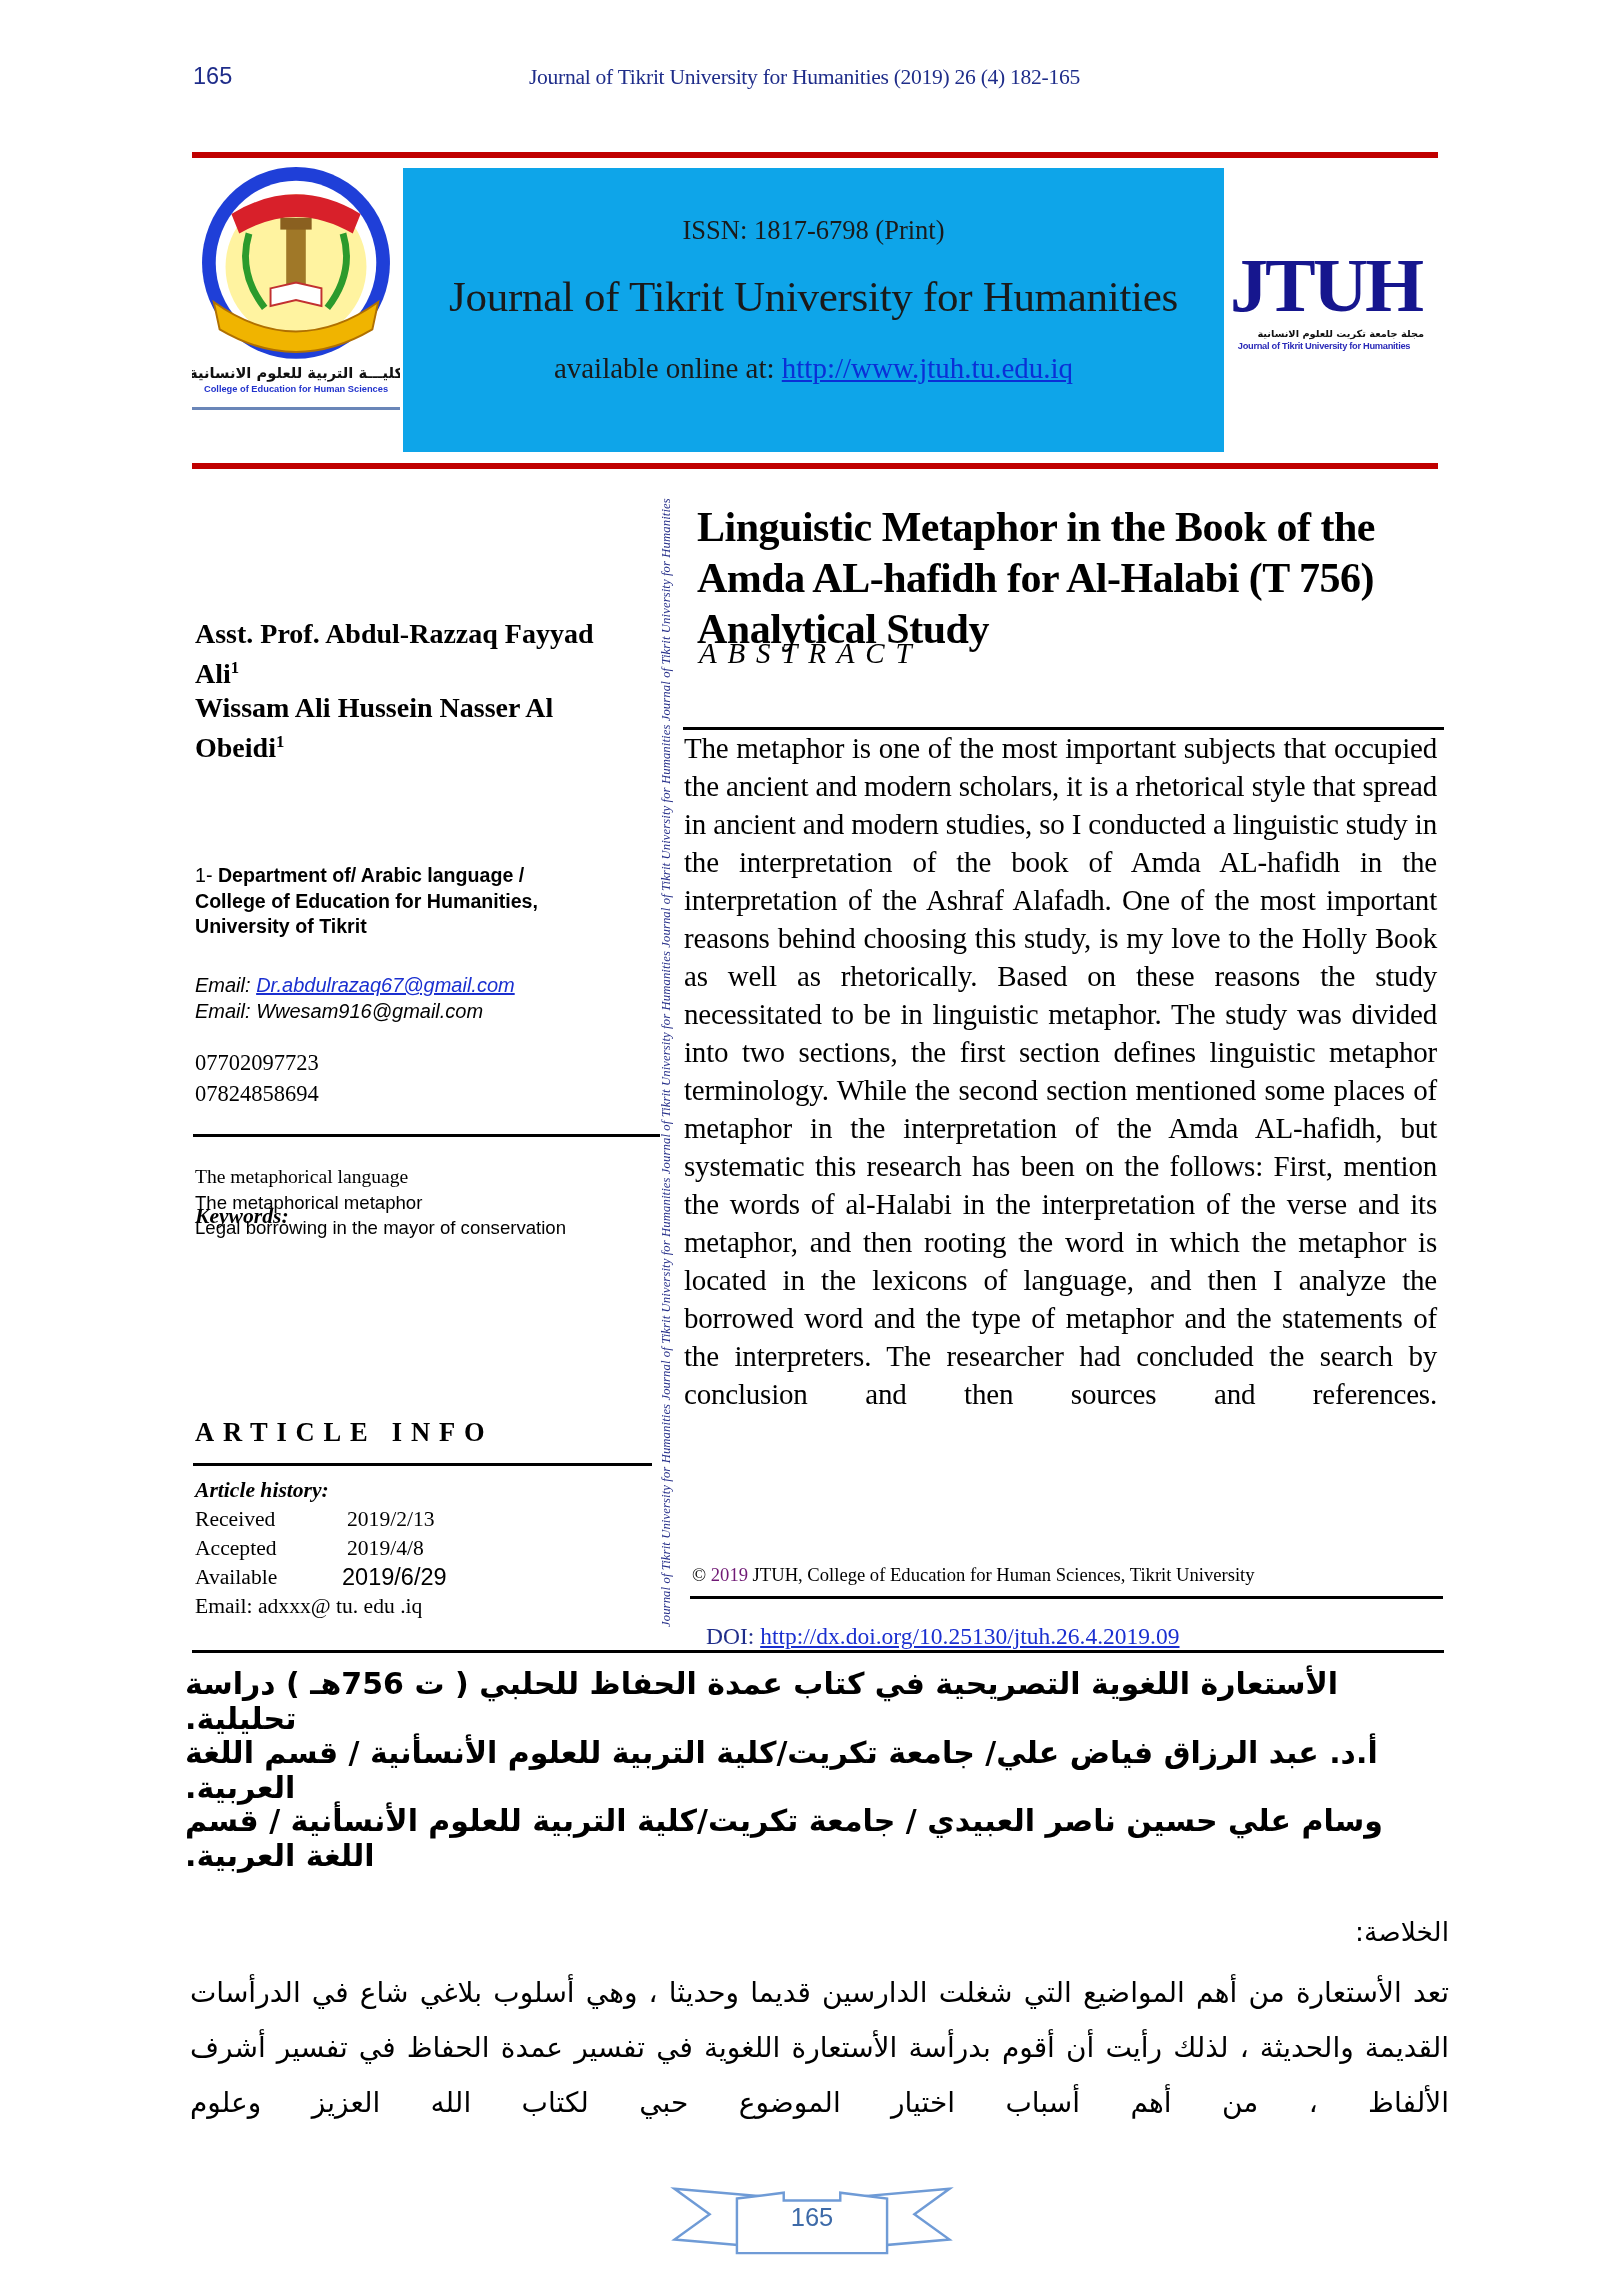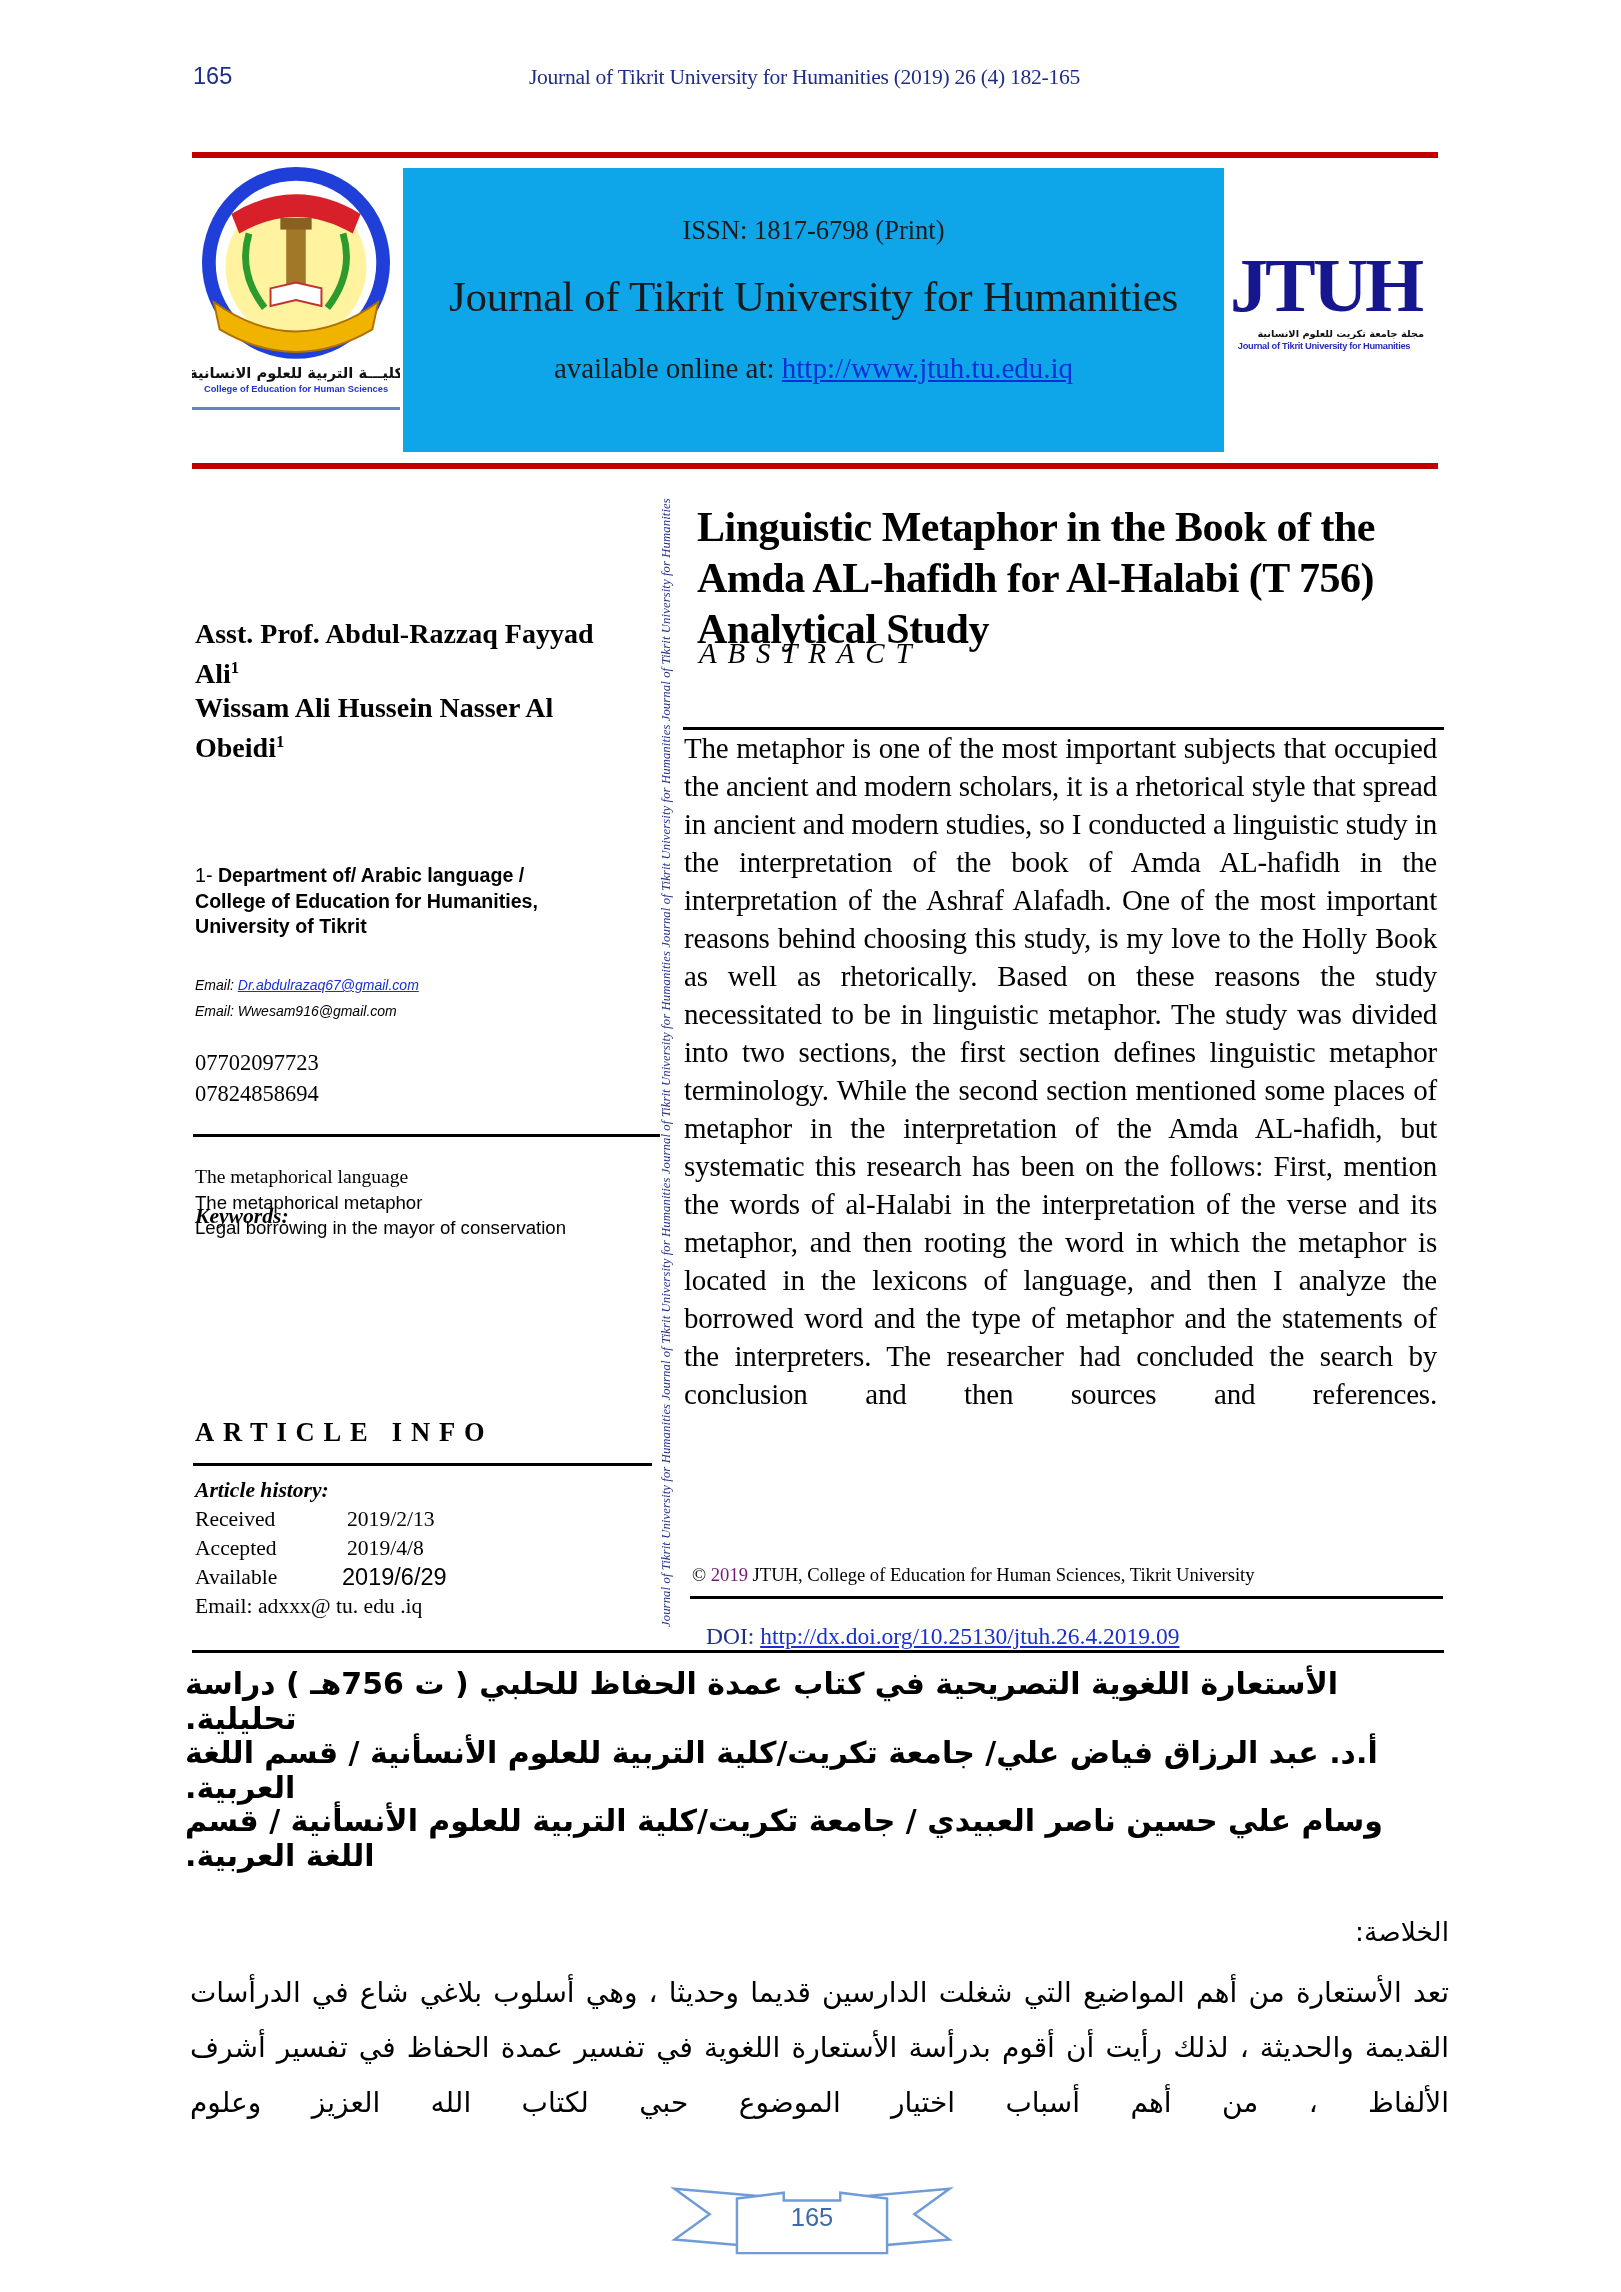--- a/index.html
+++ b/index.html
@@ -26,21 +26,21 @@
   
   .jtuh { left: 1230px; top: 257px; width: 211px; height: 98px; }
   .jtuh-big { position: absolute; left: 0; top: -9.8px; font-family: "Liberation Serif", serif; font-weight: bold; font-size: 76px; color: #16168e; letter-spacing: -2.9px; line-height: 1; }
   .jtuh-ar { position: absolute; left: 27.4px; top: 71px; font-family: "DejaVu Sans", sans-serif; font-size: 9.8px; color: #111; font-weight: bold; direction: rtl; white-space: nowrap; }
   .jtuh-en { position: absolute; left: 7.8px; top: 84px; font-family: "Liberation Sans", sans-serif; font-size: 9.3px; color: #2a2ab8; font-weight: bold; white-space: nowrap; letter-spacing: -0.3px; }
 
   
   .authors { left: 195px; top: 617px; width: 451px; font-weight: bold; font-size: 28px; line-height: 34px; }
   .authors sup { font-size: 16.7px; }
   .affil { left: 195px; top: 863px; width: 451px; font-family: "Liberation Sans", sans-serif; font-weight: bold; font-size: 19.6px; line-height: 25.5px; }
-  .emails { left: 195px; top: 973px; font-family: "Liberation Sans", sans-serif; font-style: italic; font-size: 14px; line-height: 25.5px; }
+  .emails { left: 195px; top: 973px; font-family: "Liberation Sans", sans-serif; font-style: italic; font-size: 20px; line-height: 25.5px; }
   .emails a { color: #1a2fd0; text-decoration: underline; }
   .phones { left: 195px; top: 1047px; font-family: Liberation Serif, serif; font-size: 22.5px; line-height: 31px; }
   .rule-left { left: 193px; width: 467px; height: 2.9px; background: #000; }
   .kw-title { left: 195px; top: 1204px; font-weight: bold; font-style: italic; font-size: 21.6px; }
   .kw-item1 { left: 195px; top: 1166px; font-size: 19.6px; }
   .kw-item2 { left: 195px; top: 1192px; font-family: "Liberation Sans", sans-serif; font-size: 18.6px; }
   .kw-item3 { left: 195px; top: 1217px; font-family: "Liberation Sans", sans-serif; font-size: 18.6px; }
 
   .ai-title { left: 195px; top: 1417px; font-weight: bold; font-size: 26.5px; letter-spacing: 8.8px; }
   .history { left: 195px; top: 1476px; width: 412px; font-size: 21.6px; line-height: 29px; }

